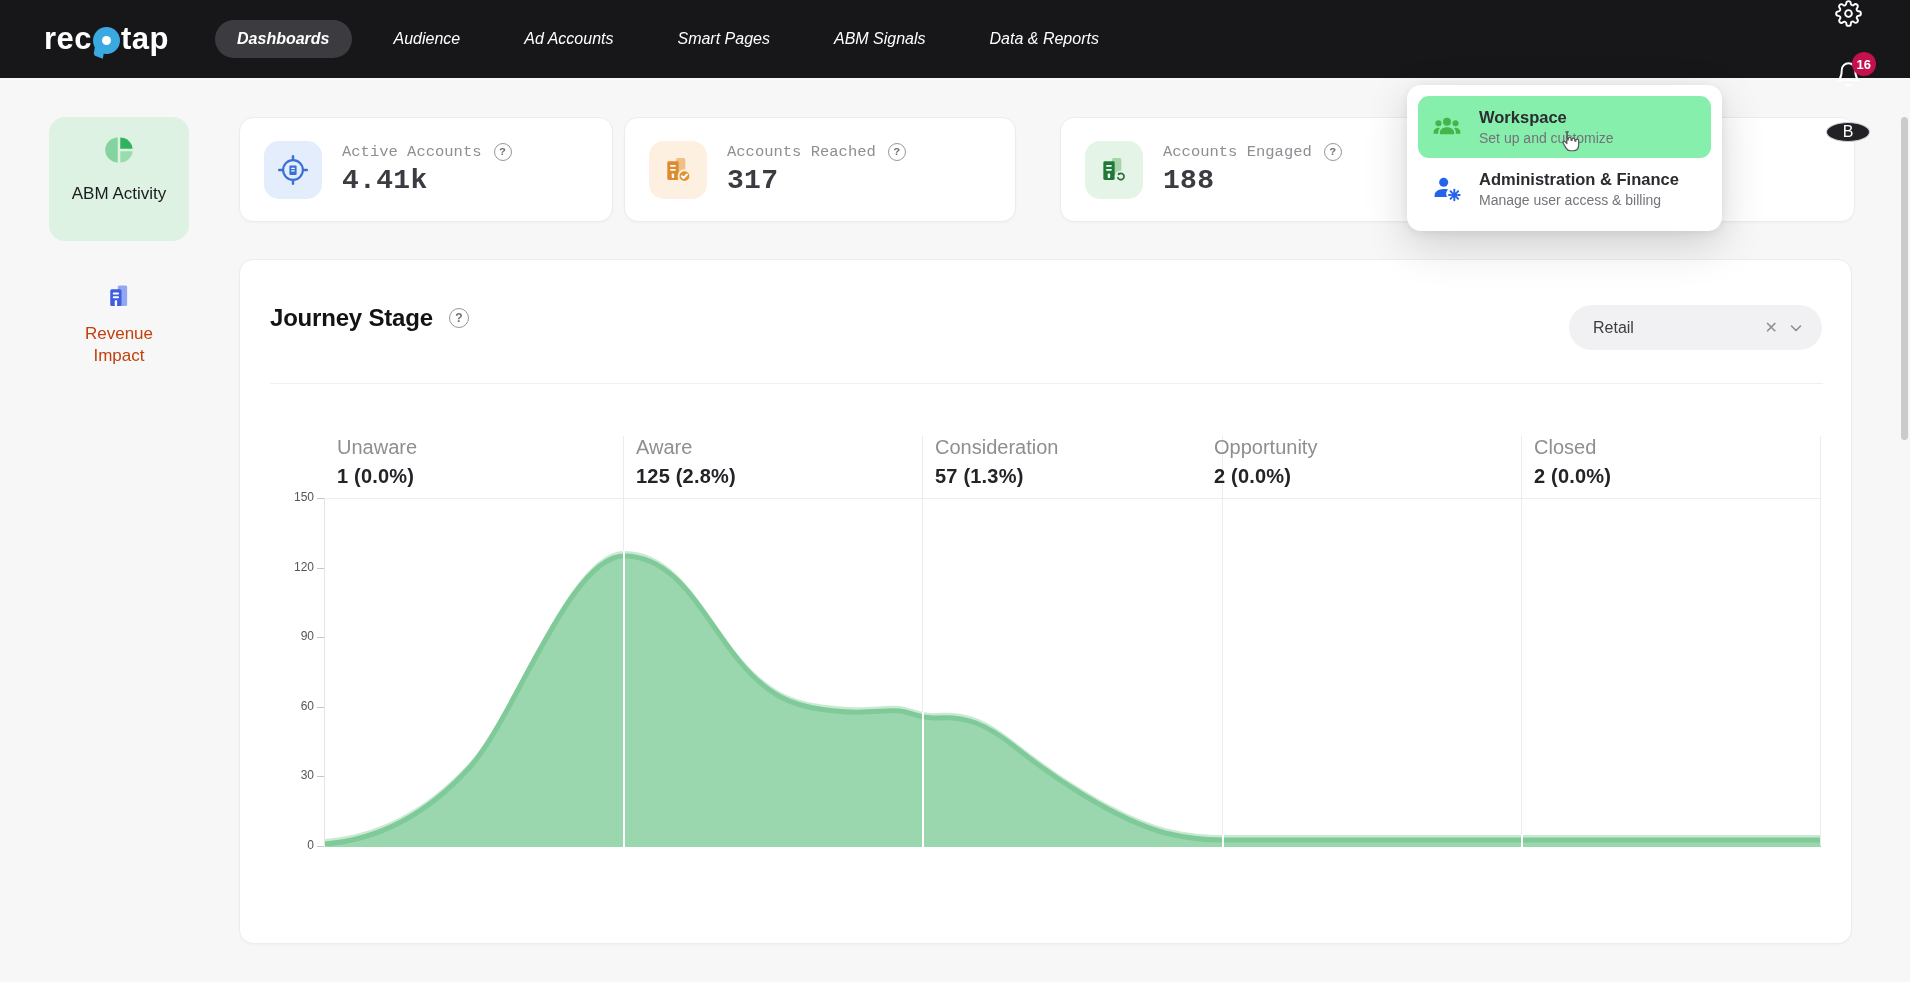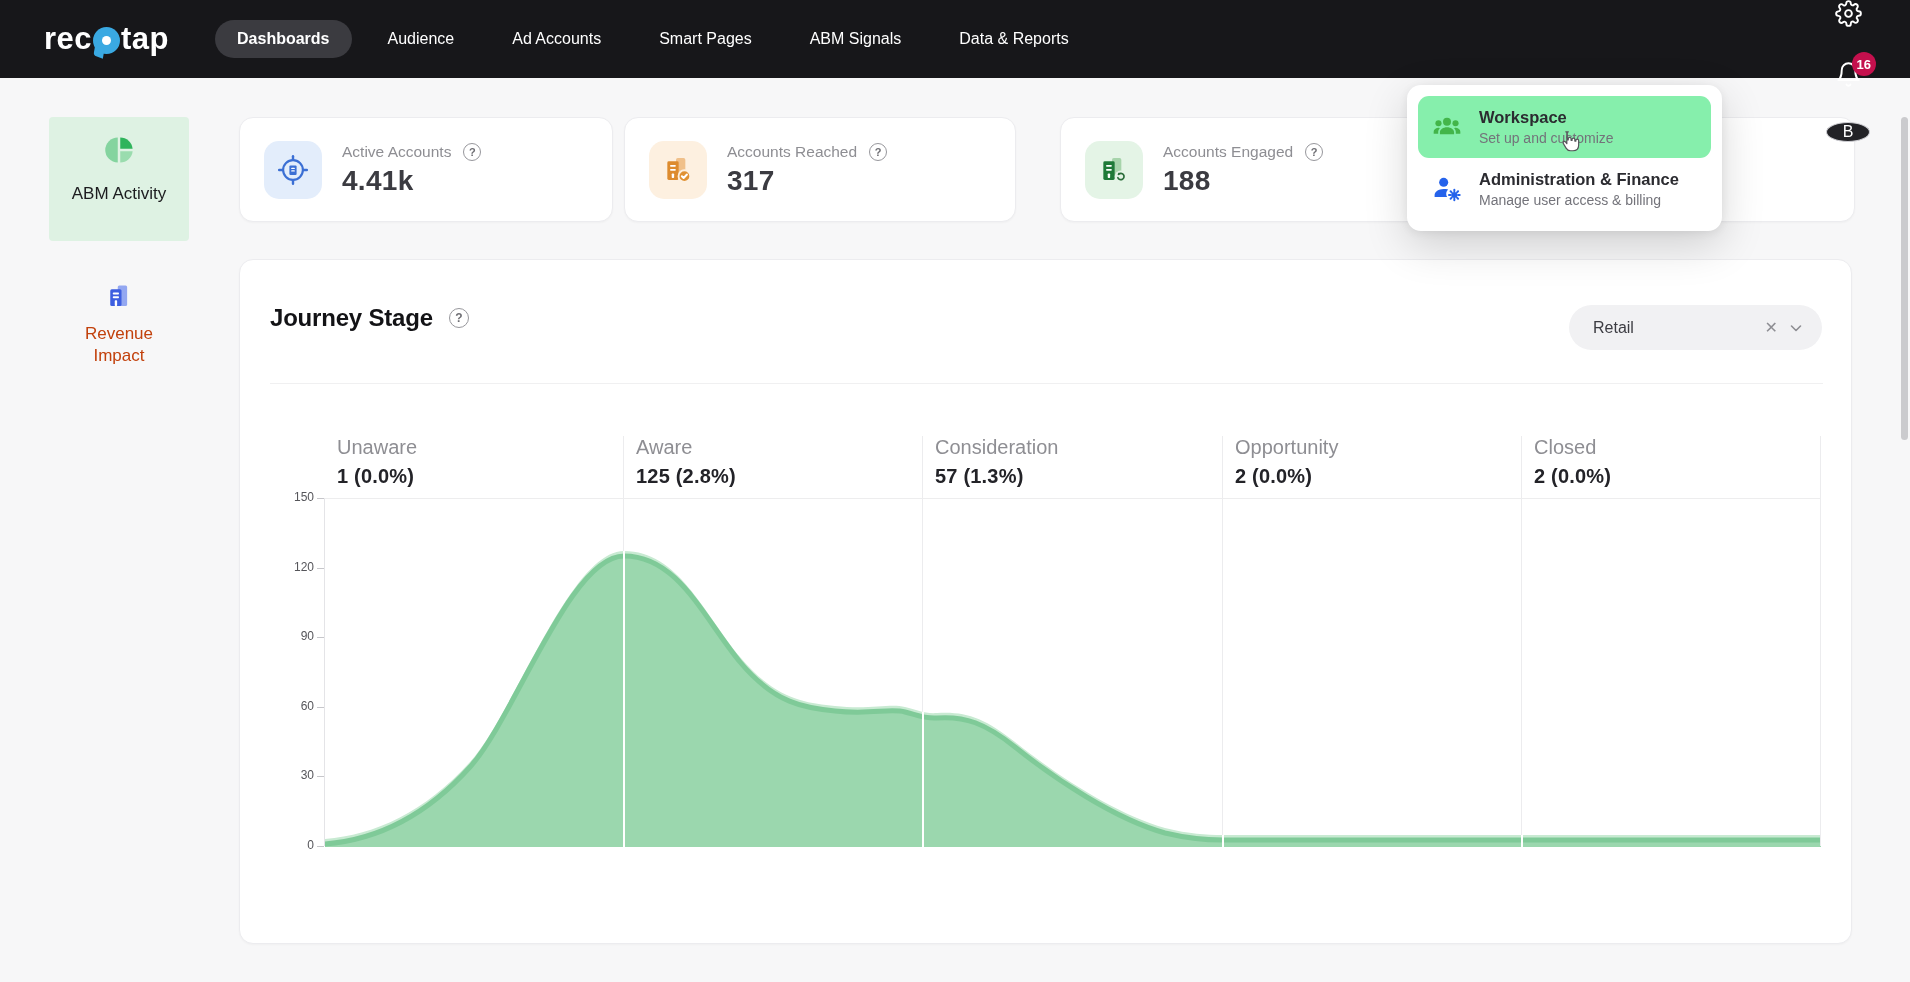--- a/index.html
+++ b/index.html
@@ -7,39 +7,39 @@
   body { font-family:"Liberation Sans", sans-serif; background:#f7f7f8; color:#3f3f46; }
   #app { position:relative; width:1910px; height:982px; }
 
   
   .topbar { position:absolute; left:0; top:0; width:1910px; height:78px; background:#17171a; display:flex; align-items:center; z-index:40; }
   .logo { display:flex; align-items:center; margin-left:44px; font-size:31px; font-weight:600; color:#fff; letter-spacing:.5px;justify-content:center; }
   .logo .pin { position:relative; width:27px; height:27px; margin:3px 1px 0; }
   .logo .pin .ball { position:absolute; inset:0; border-radius:50%; background:#3aa9e2; }
   .logo .pin .tail { position:absolute; left:1px; bottom:-3px; width:10px; height:10px; background:#3aa9e2; transform:rotate(20deg) skew(10deg); border-radius:0 0 0 3px; }
   .logo .pin .dot { position:absolute; left:9px; top:9px; width:9px; height:9px; border-radius:50%; background:#fff; }
-  .nav { display:flex; align-items:center; margin-left:46px; gap:14px; }
+  .nav { display:flex; align-items:center; margin-left:46px; gap:20px;font-style:italic; }
   .nav-item { color:#fff; font-size:16px; font-weight:500; padding:10px 22px; border-radius:22px; cursor:pointer; white-space:nowrap; }
   .nav-item.active { background:#3b3b40; font-weight:600; }
   .topbar-right { position:absolute; right:40px; top:0; height:78px; display:flex; align-items:center; gap:34px;flex-direction:column; }
   .iconbtn { position:relative; width:28px; height:28px; display:flex; align-items:center; justify-content:center; cursor:pointer; }
   .badge { position:absolute; top:-9px; right:-14px; min-width:24px; height:24px; padding:0 5px; background:#c4104d; color:#fff; font-size:13px; font-weight:700; border-radius:12px; display:flex; align-items:center; justify-content:center; }
   .avatar { width:44px; height:44px; border-radius:50%; border:1.5px solid #cfcfd4; background:#222226; color:#fff; font-size:16px; display:flex; align-items:center; justify-content:center; cursor:pointer; }
 
   
   .side-item { position:absolute; text-align:center; cursor:pointer; }
-  .side-abm { left:49px; top:117px; width:140px; height:124px; background:#def2e3; border-radius:4px; padding-top:18px; }
+  .side-abm { left:49px; top:117px; width:140px; height:124px; background:#def2e3; border-radius:16px; padding-top:18px; }
   .side-abm .lbl { margin-top:14px; font-size:17px; color:#1c1c1f; line-height:22px; }
   .side-rev { left:49px; top:281px; width:140px; }
   .side-rev .lbl { margin-top:8px; font-size:17px; color:#c2410c; line-height:22px; }
   .side-item .lbl { display:block; width:96px; margin-left:auto; margin-right:auto; }
 
   
   .card { position:absolute; background:#fff; border:1px solid #ececef; border-radius:14px; box-shadow:0 1px 2px rgba(0,0,0,.03); }
-  .stat { top:117px; height:105px; display:flex; align-items:center; padding-left:24px; }
+  .stat { top:117px; height:105px; display:flex; align-items:center; padding-left:24px;font-family:Liberation Mono, monospace; }
   .stat-icon { width:58px; height:58px; border-radius:15px; display:flex; align-items:center; justify-content:center; }
   .stat-body { margin-left:20px; }
   .stat-top { display:flex; align-items:center; gap:12px; }
   .stat-label { font-size:15.5px; color:#8e8e93; }
   .stat-value { font-size:28px; font-weight:700; color:#3b3b41; margin-top:4px; letter-spacing:.3px; }
   .help { width:18px; height:18px; border:1.4px solid #97979c; border-radius:50%; color:#6e6e73; font-size:11px; font-weight:600; display:inline-flex; align-items:center; justify-content:center; flex:none; }
 
   
   .main-card { left:239px; top:259px; width:1613px; height:685px; }
   .jtitle-row { position:absolute; left:30px; top:44px; display:flex; align-items:center; gap:16px; }
@@ -242,21 +242,21 @@
         <div class="stage-val">1 (0.0%)</div>
       </div>
       <div class="stage" style="left:383px;">
         <div class="stage-name">Aware</div>
         <div class="stage-val">125 (2.8%)</div>
       </div>
       <div class="stage" style="left:682px;">
         <div class="stage-name">Consideration</div>
         <div class="stage-val">57 (1.3%)</div>
       </div>
-      <div class="stage" style="left:982px;">
+      <div class="stage" style="left:961px;">
         <div class="stage-name">Opportunity</div>
         <div class="stage-val">2 (0.0%)</div>
       </div>
       <div class="stage" style="left:1281px;">
         <div class="stage-name">Closed</div>
         <div class="stage-val">2 (0.0%)</div>
       </div>
 
       <div class="plot">
         <svg width="1496" height="348" viewBox="0 0 1496 348">

